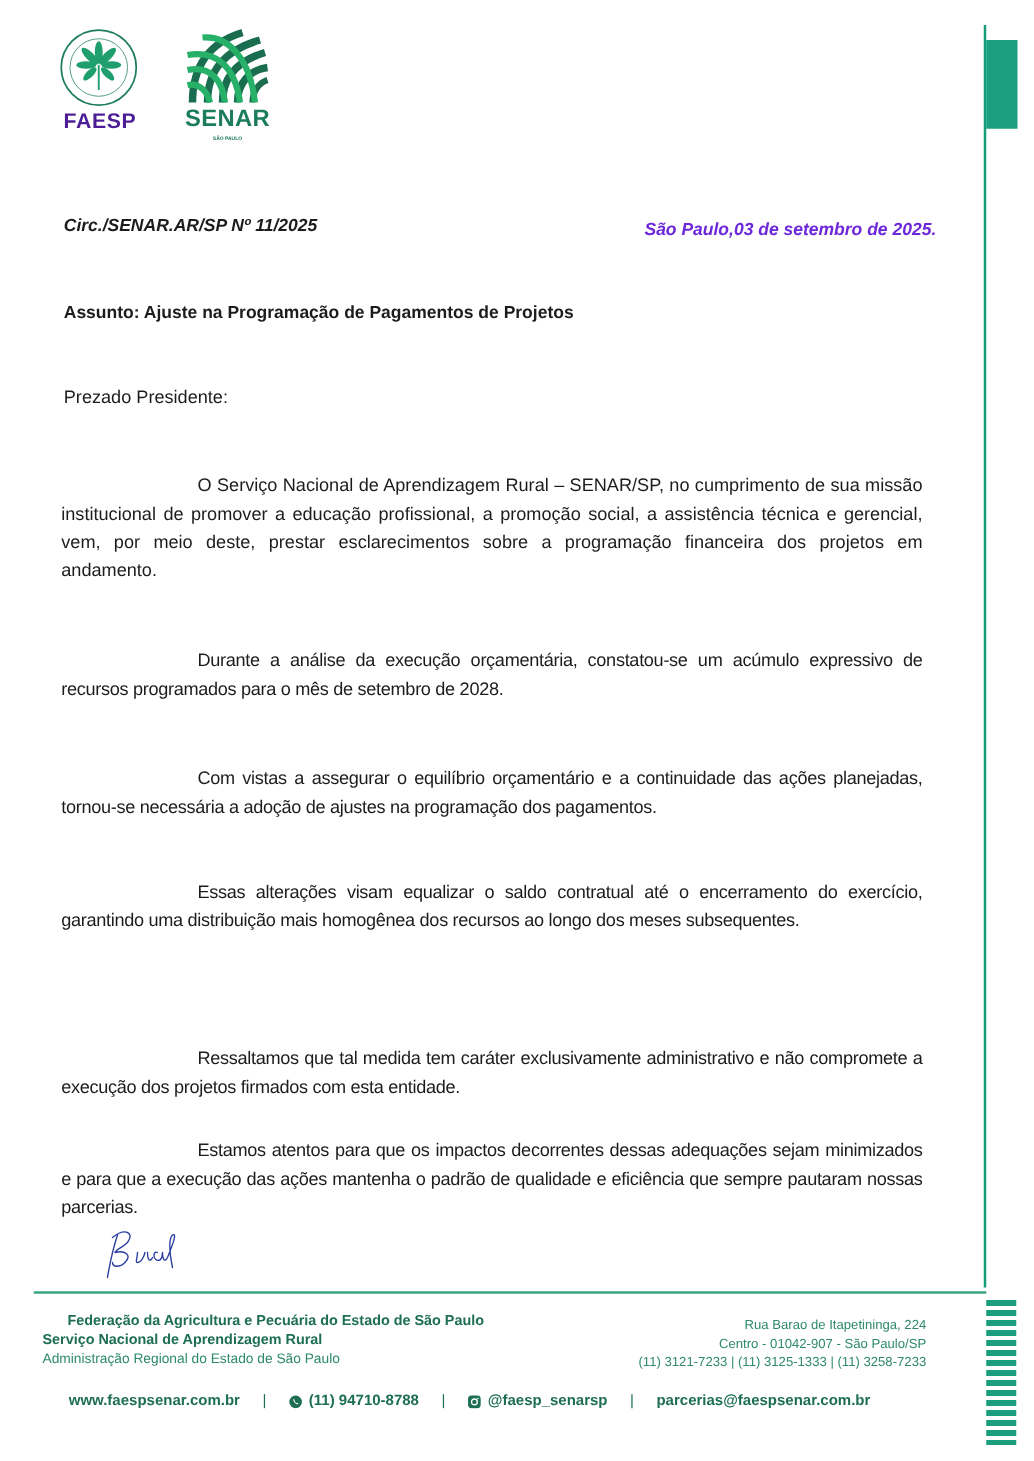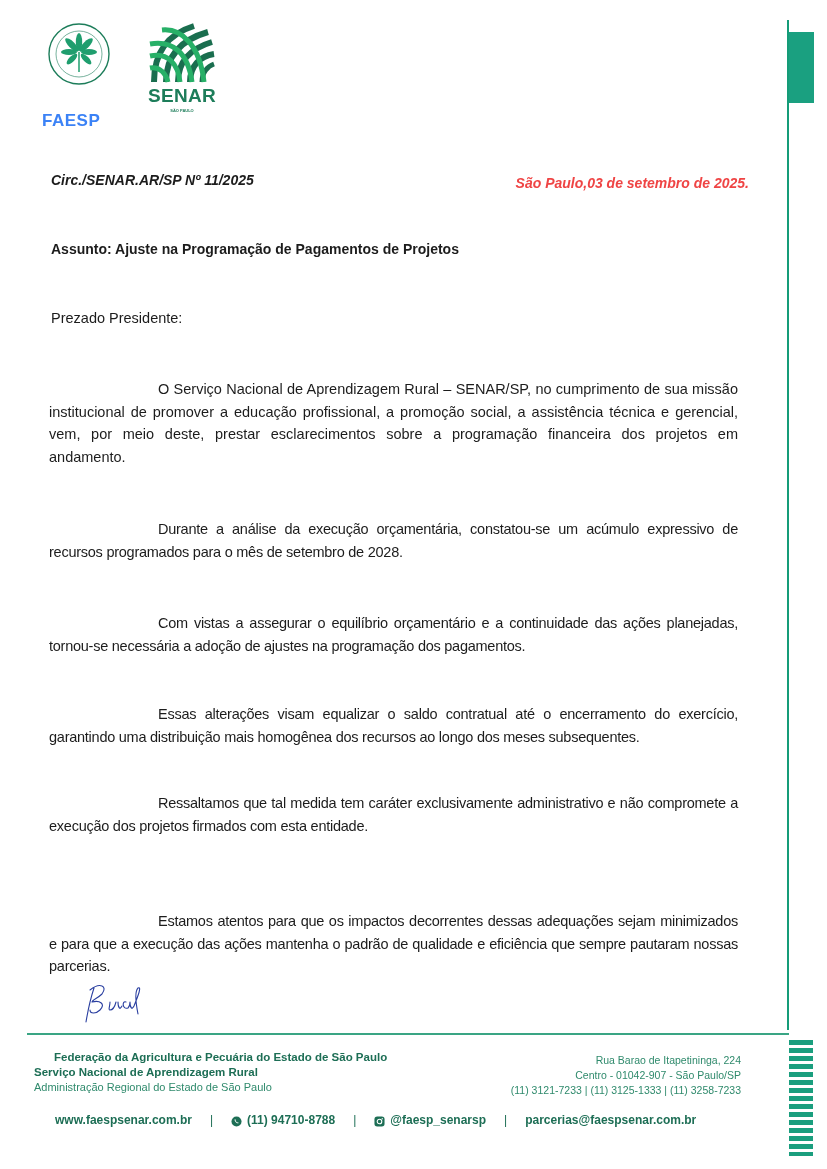--- a/index.html
+++ b/index.html
@@ -2,47 +2,47 @@
 <html><head>
 <meta charset="utf-8">
 <style>
   html, body { margin: 0; padding: 0; background: #ffffff; }
   body { width: 827px; height: 1169px; position: relative; overflow: hidden; font-family: "Liberation Sans", sans-serif; color: #1c1c1c; }
   .abs { position: absolute; }
 
   
   .faesp-logo { left: 42px; top: 22px; width: 76px; height: 86px; }
   .faesp-emblem { position: absolute; left: 5px; top: 0; width: 64px; height: 64px; }
-  .faesp-word { position: absolute; left: 0; top: 65px; width: 76px; font-weight: bold; font-size: 17px; color: #3b82f6; letter-spacing: 0.5px; margin-top: 24px; }
+  .faesp-word { position: absolute; left: 0; top: 65px; width: 76px; text-align: center; font-weight: bold; font-size: 17px; color: #4c1d95; letter-spacing: 0.5px; }
   .senar-logo { left: 143px; top: 22px; width: 78px; height: 92px; }
   .senar-emblem { position: absolute; left: 5px; top: 0; width: 68px; height: 62px; }
   .senar-word { position: absolute; left: 0; top: 63px; width: 78px; text-align: center; font-weight: bold; font-size: 19px; color: #1d7d5a; letter-spacing: 0.3px; }
   .senar-sub { position: absolute; left: 0; top: 86px; width: 78px; text-align: center; font-weight: bold; font-size: 4px; color: #1d7d5a; }
 
   
   .edge-line { left: 787px; top: 20px; width: 2px; height: 1010px; background: #159c78; }
   .edge-tab { left: 789px; top: 32px; width: 25px; height: 71px; background: #1aa080; }
   .edge-stripes { left: 789px; top: 1040px; width: 24px; height: 116px;
     background: repeating-linear-gradient(to bottom, #1a9e7e 0px, #1a9e7e 5px, #ffffff 5px, #ffffff 8px); }
 
   
   .circ { left: 51px; top: 172px; font-size: 14px; font-weight: bold; font-style: italic; color: #1c1c1c; }
-  .date { right: 78px; top: 175px; font-size: 14px; font-weight: bold; font-style: italic; color: #ef4444; }
+  .date { right: 78px; top: 175px; font-size: 14px; font-weight: bold; font-style: italic; color: #6d28d9; }
   .subject { left: 51px; top: 241px; font-size: 14px; font-weight: bold; color: #1c1c1c; }
   .salutation { left: 51px; top: 310px; font-size: 14.5px; color: #1c1c1c; }
 
   
   .para { left: 49px; width: 689px; font-size: 14.5px; line-height: 22.5px; text-align: justify; color: #1c1c1c; }
   .para .indent { display: inline-block; width: 109px; }
   .narrow { font-family: "Liberation Sans", sans-serif; letter-spacing: -0.25px; }
   .p1 { top: 378px; }
   .p2 { top: 518px; }
   .p3 { top: 612px; }
   .p4 { top: 703px; }
-  .p5 { top: 792px; }
+  .p5 { top: 836px; }
   .p6 { top: 910px; }
 
   .signature { left: 80px; top: 980px; width: 80px; height: 44px; }
 
   
   .footer-line { left: 27px; top: 1033px; width: 762px; height: 2px; background: #3aa584; }
   .org1 { left: 34px; top: 1051px; font-size: 11.5px; font-weight: bold; color: #1d6e55; padding-left: 20px; }
   .org2 { left: 34px; top: 1066px; font-size: 11.5px; font-weight: bold; color: #1d6e55; }
   .org3 { left: 34px; top: 1081px; font-size: 11px; color: #2f8a6c; }
   .addr { right: 86px; text-align: right; font-size: 10.5px; color: #2f8a6c; padding-left: 36px; }

